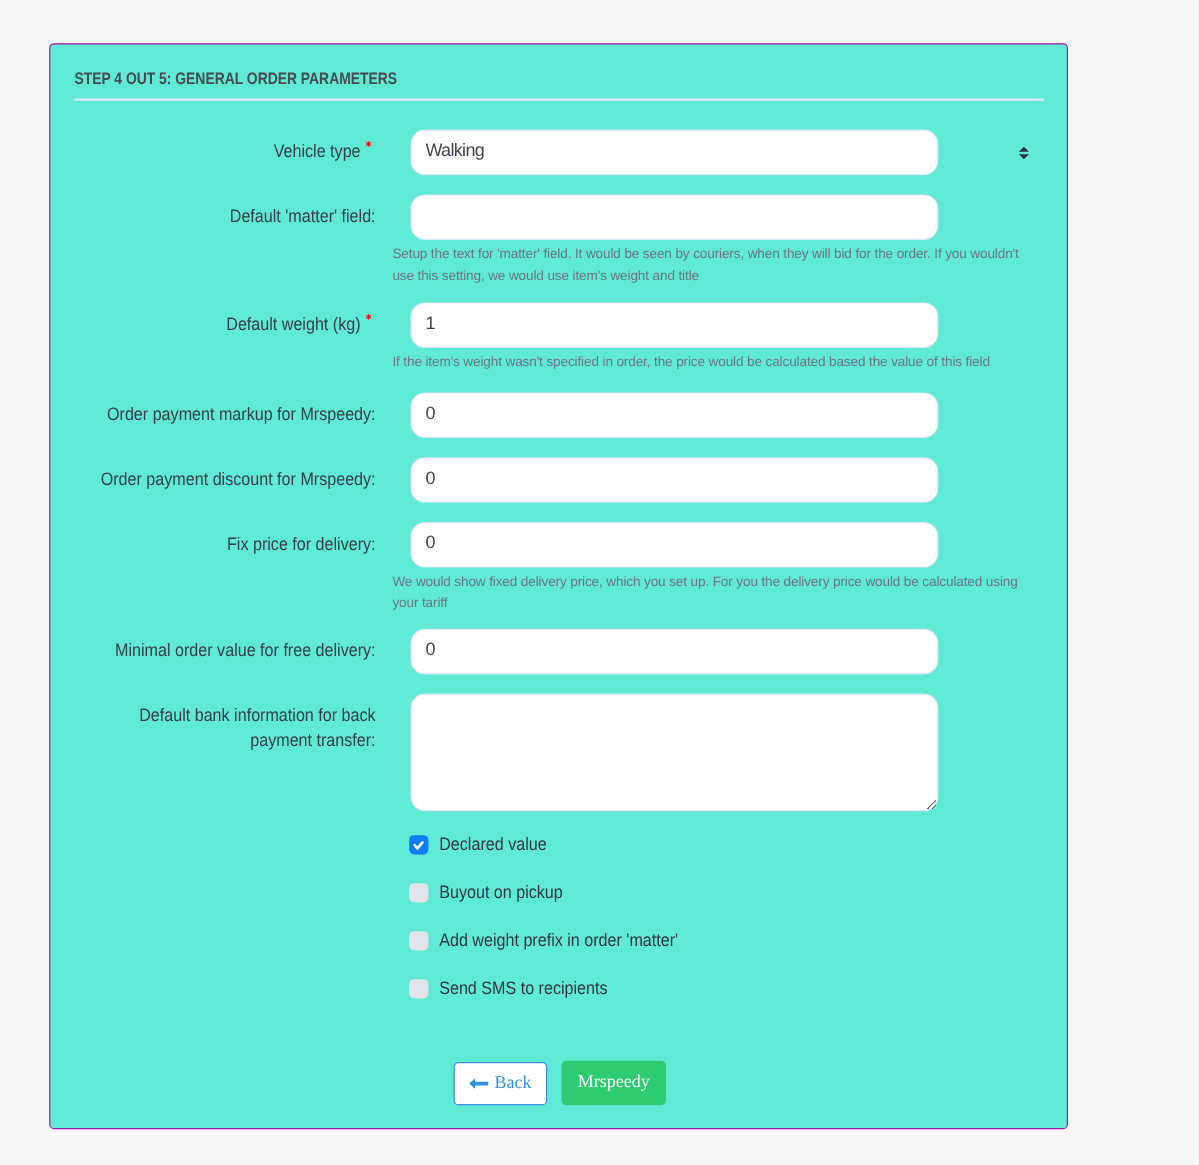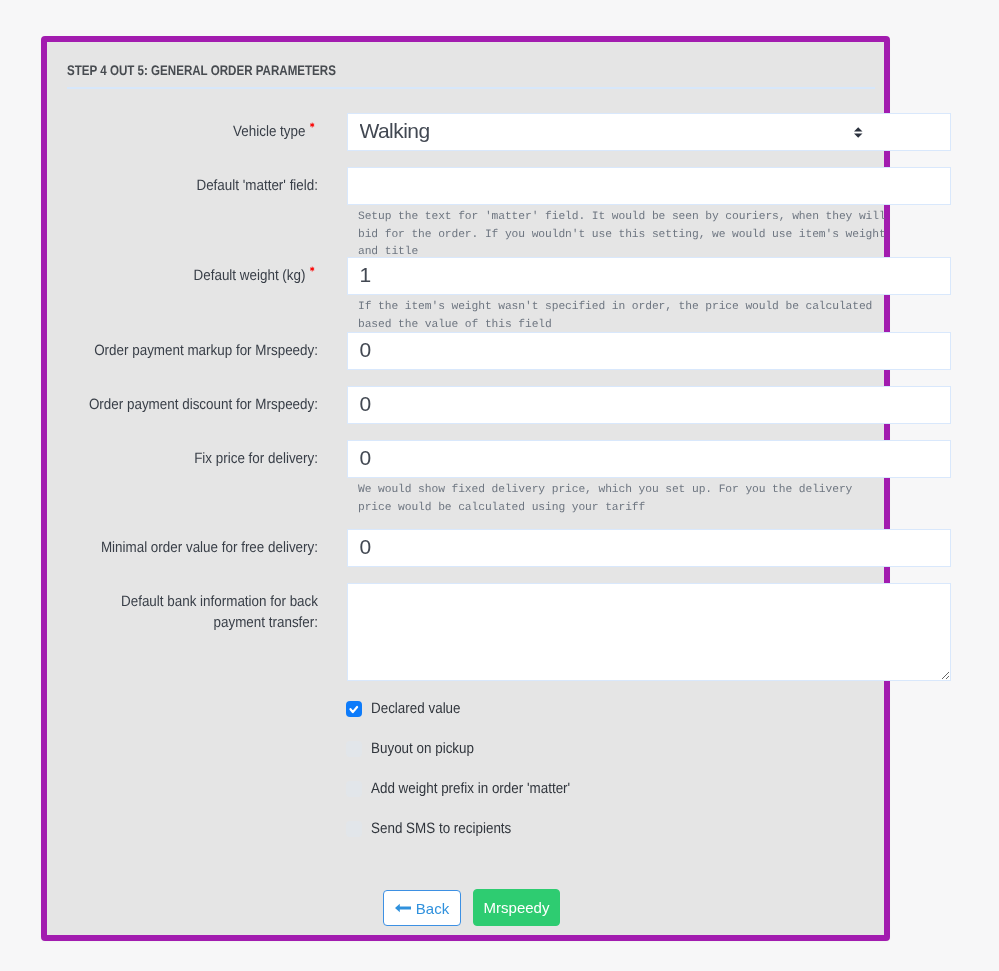--- a/index.html
+++ b/index.html
@@ -9,22 +9,22 @@
     width: 999px; height: 971px;
     background: #f7f7f8;
     font-family: "Liberation Sans", sans-serif;
     -webkit-font-smoothing: antialiased;
     text-rendering: geometricPrecision;
     overflow: hidden;
   }
   .card {
     position: absolute; left: 41px; top: 36px;
     width: 849px; height: 905px;
-    background: #e5e5e5;
-    border: 6px solid #a21caf;
+    background: #5eead4;
+    border: 1px solid #a21caf;
     border-radius: 4px;
     box-shadow: 0 1px 2px rgba(0,0,0,0.025);
   }
   .card-title {
     position:absolute; left:20px; top:20.1px;
     font-size: 13.9px; font-weight: 700; letter-spacing: 0px;
     transform: scaleX(0.8335); transform-origin: left center;
     color: #474b50; white-space:nowrap;
   }
   .divider { position:absolute; left:20px; top:45px; width:808px; height:2px; background:#d7e7fa; }
@@ -36,48 +36,48 @@
     position:absolute; left:0; width:271px; text-align:right;
     font-size:15px; color:#383e47; line-height:21px;
     white-space:normal;
     transform: scaleX(0.895); transform-origin: 271px center;
   }
   .star { display:inline-block; width:7px; height:6px; line-height:0; vertical-align:7.5px; margin:0 3.5px 0 3.5px; letter-spacing:0; }
   .star svg { display:block; }
 
   .inp, .sel, .ta {
     position:absolute; left:299.5px;
-    width:604px;
-    font-family:"Liberation Sans", sans-serif; font-size:21px;
+    width:440px;
+    font-family:"Liberation Sans", sans-serif; font-size:15px;
     color:#424852; background:#fff; letter-spacing:-0.55px;
-    border:1px solid #d9e8fc; border-radius:0;
+    border:1px solid #d9e8fc; border-radius:12px;
     padding:0 12px 2px; margin:0; outline:none;
     height:37.4px; line-height:33px;
   }
   .ta { height:98px; line-height:20px; padding:7px 12px; resize:vertical; overflow:hidden; }
   .sel { -webkit-appearance:none; appearance:none; padding-right:30px; }
   .selarrow { position:absolute; left:806.8px; pointer-events:none; line-height:0; }
 
   .help {
-    position:absolute; left:311px; width:528px;
-    font-size:11.3px; letter-spacing:-0.1px; color:#6e7681; line-height:17.6px;font-family:Liberation Mono, monospace;
+    position:absolute; left:285px; width:528px;
+    font-size:11.3px; letter-spacing:-0.1px; color:#6e7681; line-height:17.6px;
   }
 
   .cb {
     position:absolute; left:299px;
     width:16px; height:16px; border-radius:4px; background:#e2e6ea;
     cursor:pointer;
   }
   .cb.on { background:#0d7bfa; }
   .cbl { position:absolute; left:324px; font-size:15px; color:#31363d; line-height:16px; cursor:pointer; white-space:nowrap;
          transform:scaleX(0.895); transform-origin:left center; }
 
   .btn {
     position:absolute;
-    font-family:Liberation Sans, sans-serif; font-size:15px;
+    font-family:Liberation Serif, serif; font-size:15px;
     border-radius:4px; cursor:pointer;
     display:flex; align-items:center; justify-content:center;
     padding:0;
   }
   .btn-back { left:336px; width:78px; height:36px; background:#fff; border:1px solid #3d90e3; color:#3091dd; }
   .btn-cont { left:426px; width:87px; height:37px; background:#2ecc71; border:1px solid #2ecc71; color:#fff; }
   .arrow { display:inline-flex; margin:0 5px 0 0; line-height:0; }
 </style>
 </head>
 <body>

